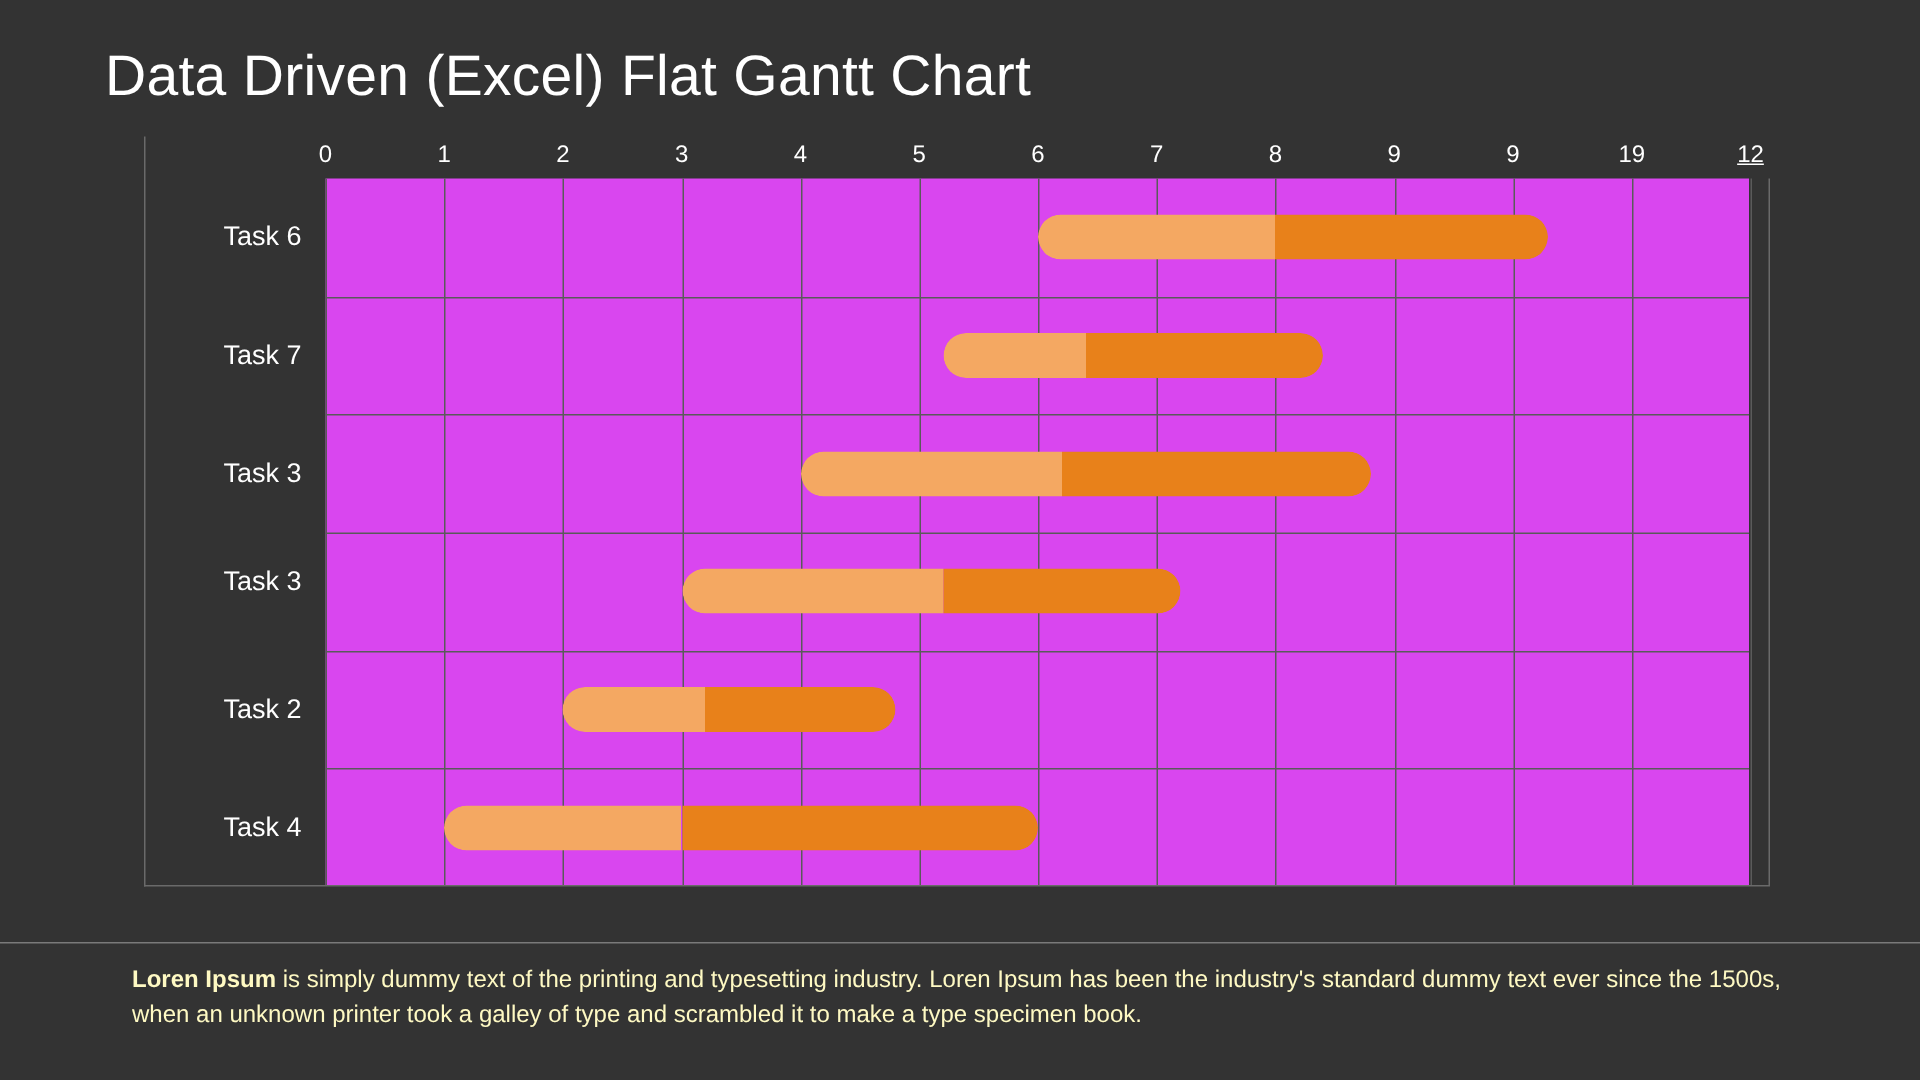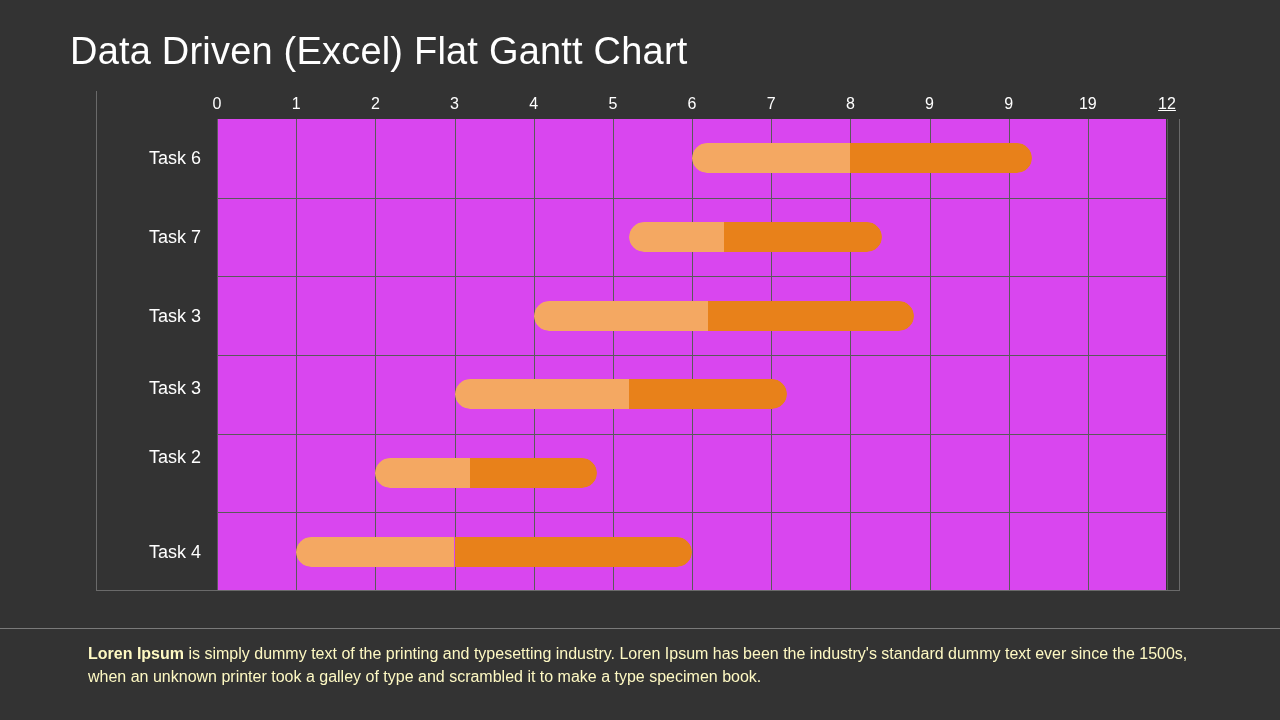--- a/index.html
+++ b/index.html
@@ -169,21 +169,21 @@
           <div class="seg1" style="width: 45.8333%; background: rgb(244, 168, 98);"></div>
           <div class="seg2" style="width: 54.1667%; background: rgb(232, 129, 26);"></div>
         </div>
         <div class="grid-h" style="top: 236px;"></div>
         <div class="ylabel" style="top: 269px;">Task 3</div>
         <div class="bar" style="top: 275.333px; left: 237.5px; width: 332.5px;">
           <div class="seg1" style="width: 52.381%; background: rgb(244, 168, 98);"></div>
           <div class="seg2" style="width: 47.619%; background: rgb(232, 129, 26);"></div>
         </div>
         <div class="grid-h" style="top: 314.667px;"></div>
-        <div class="ylabel" style="top: 338px; margin-left: 23px;">Task 2</div>
+        <div class="ylabel" style="top: 354px; margin-left: 23px;">Task 2</div>
         <div class="bar" style="top: 354px; left: 158.333px; width: 221.667px;">
           <div class="seg1" style="width: 42.8571%; background: rgb(244, 168, 98);"></div>
           <div class="seg2" style="width: 57.1429%; background: rgb(232, 129, 26);"></div>
         </div>
         <div class="grid-h" style="top: 393.333px;"></div>
         <div class="ylabel" style="top: 432.667px;">Task 4</div>
         <div class="bar" style="top: 432.667px; left: 79.1667px; width: 395.833px;">
           <div class="seg1" style="width: 40%; background: rgb(244, 168, 98);"></div>
           <div class="seg2" style="width: 60%; background: rgb(232, 129, 26);"></div>
         </div>

